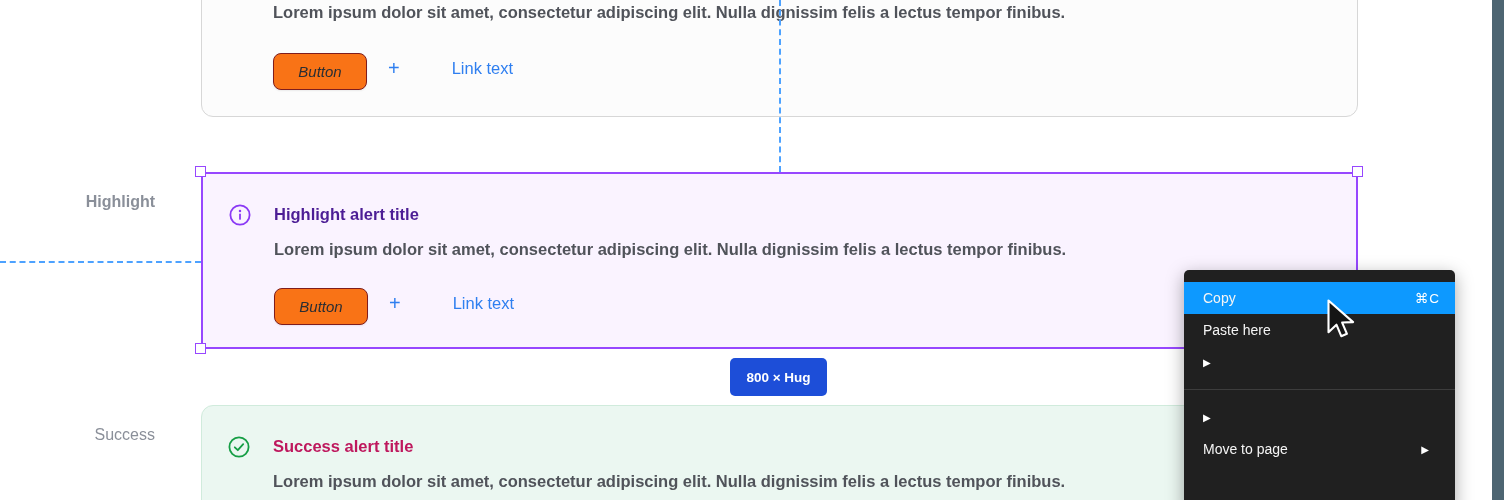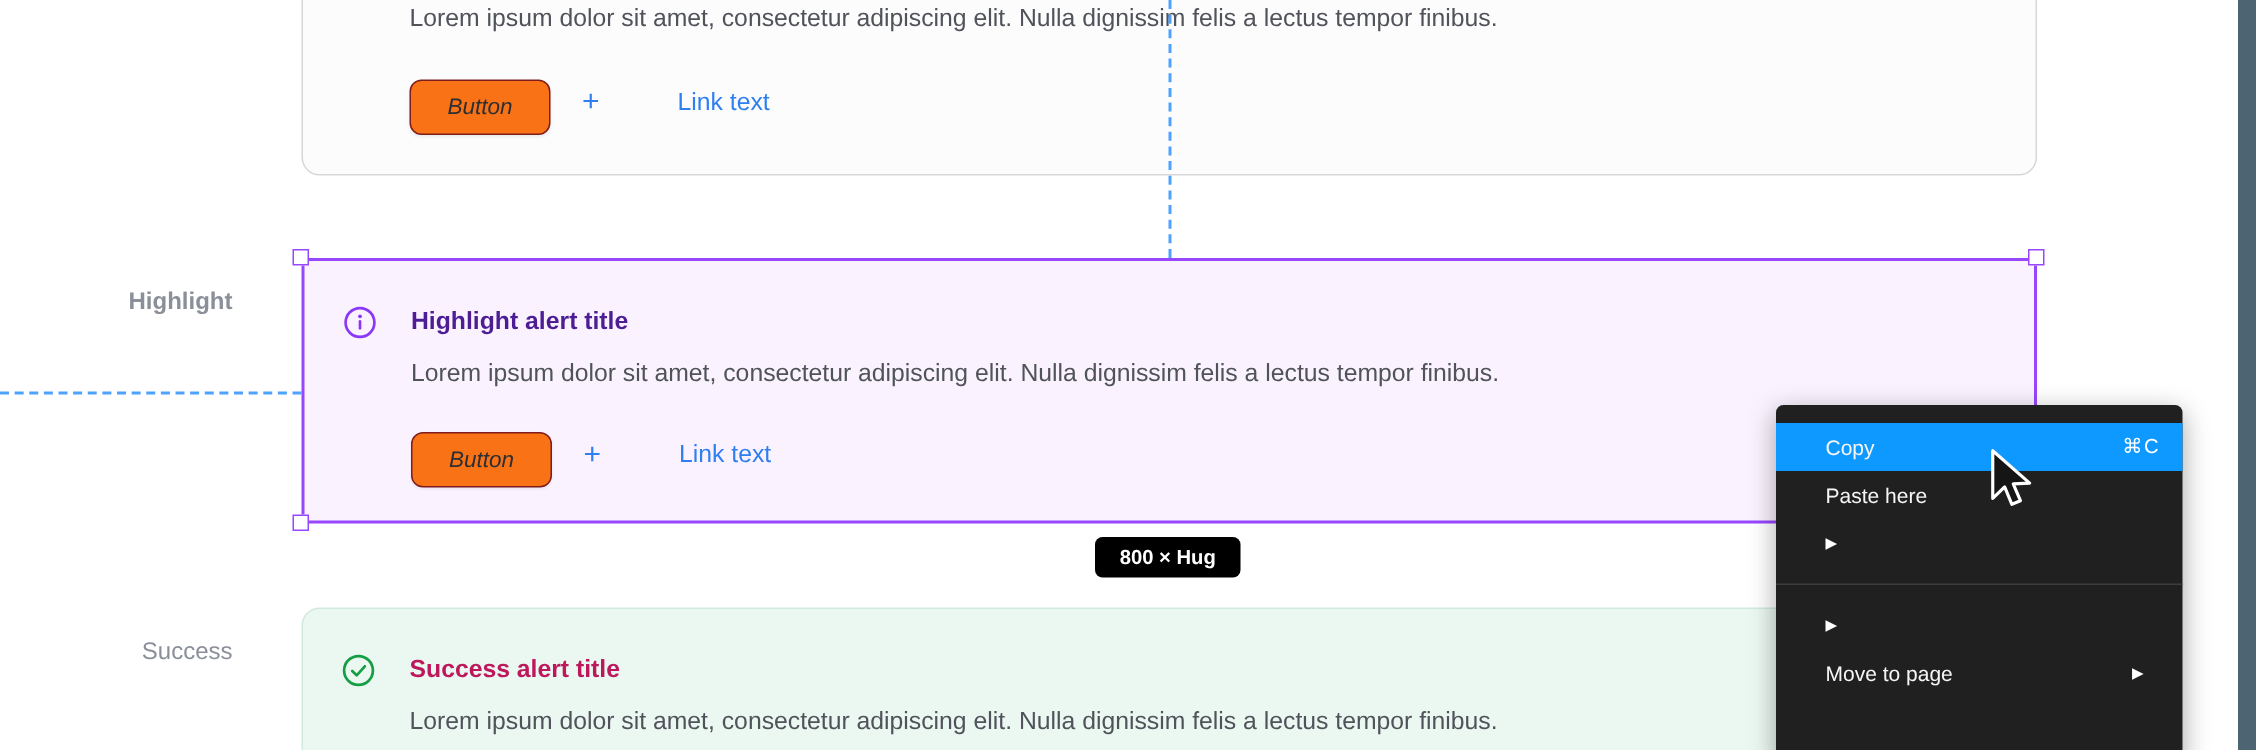--- a/index.html
+++ b/index.html
@@ -34,21 +34,21 @@
   }
   .alert-icon { position:absolute; left:26px; top:30px; width:22px; height:22px; }
   .alert-title {
     position:absolute; left:71px; top:31px;
     font-size:16.5px; font-weight:bold;
   }
   .title-highlight { color:#4c1d95; }
   .title-success   { color:#be185d; }
   .alert-body {
     position:absolute; left:71px; top:66px;
-    font-size:16.5px; color:#50535a; white-space:nowrap;
+    font-size:16.5px; color:#50535a; white-space:nowrap;font-weight:bold;
   }
   #card-default .alert-body { top:64px; }
   .alert-button {
     position:absolute; left:71px; top:114px;
     width:94px; height:37px;
     background:#f97316; border:1px solid #7f1d1d; border-radius:8px;
     font-size:15px; color:#2b2e33; font-family:inherit;
     box-shadow:0 1px 2px rgba(0,0,0,.07);
     display:flex; align-items:center; justify-content:center;font-style:italic;
   }
@@ -71,35 +71,35 @@
   }
 
   
   .sel-handle {
     position:absolute; width:11px; height:11px;
     background:#fff; border:1.5px solid #9747ff; z-index:6;
   }
 
   
   #size-badge {
-    position:absolute; left:730px; top:358px; height:27px; min-width:97px;
-    padding:0 10px; border-radius:5px; background:#000000; z-index:6;
+    position:absolute; left:730px; top:358px; height:38px; min-width:97px;
+    padding:0 10px; border-radius:5px; background:#1d4ed8; z-index:6;
     color:#fff; font-size:13.5px; font-weight:bold;
     display:flex; align-items:center; justify-content:center;
   }
 
   
   #context-menu {
     position:absolute; left:1184px; top:270px; width:271px; height:240px;
     background:#202020; border-radius:5px 5px 0 0; z-index:10;
     padding-top:12px; box-shadow:0 5px 18px rgba(0,0,0,.35);
   }
   .menu-row {
     height:32px; display:flex; align-items:center;
-    padding:0 15px 0 33px; font-size:14px; color:#f5f5f5; cursor:default;
+    padding:0 15px 0 19px; font-size:14px; color:#f5f5f5; cursor:default;
   }
   .menu-row .menu-label { flex:1 1 auto; }
   .menu-row .menu-shortcut { font-size:13.5px; color:#d9d9d9; letter-spacing:1px; }
   .menu-row .menu-arrow { font-size:10px; color:#ffffff; padding-right:11px; }
   .menu-row.highlighted { background:#0d99ff; }
   .menu-row.highlighted .menu-shortcut { color:#ffffff; }
   .menu-separator { height:23px; display:flex; align-items:center; }
   .menu-separator .line { width:100%; height:1px; background:#3d3d3d; }
 
   

